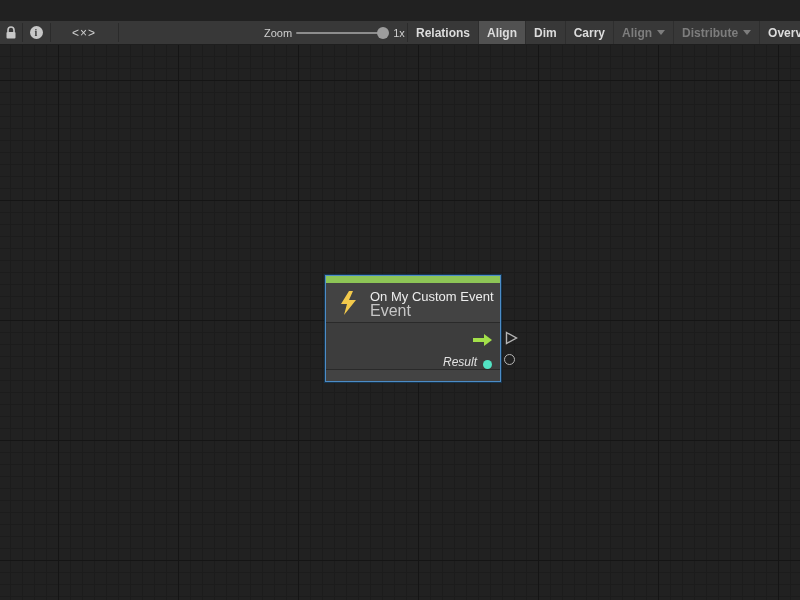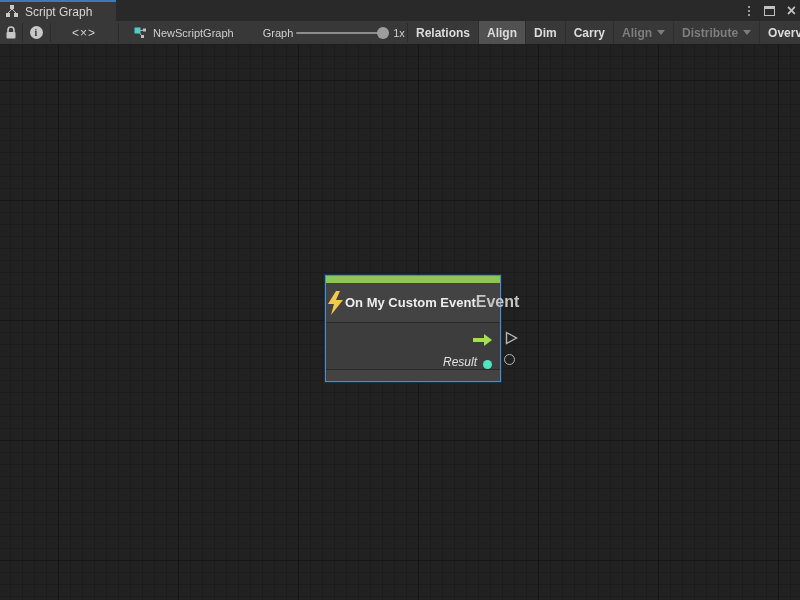--- a/index.html
+++ b/index.html
@@ -53,93 +53,62 @@
             background-position:58px 0, 0 35px, 10px 0, 0 11px; }
 
   
   .node { position:absolute; left:325px; top:275px; width:176px;
           border:1px solid #4d8cc6; box-shadow:0 0 0 1px #16354e;
           background:#3d3d3d; }
   .node-colorbar { height:7px; background:#8dc556; }
   .node-header { height:40px; background:#434343; display:flex; align-items:center;
                  border-bottom:1px solid #2a2a2a; }
   .bolt-wrap { width:44px; display:flex; justify-content:center; }
-  .node-titles { display:flex; flex-direction:row;font-weight:bold; }
+  .node-titles { display:flex; flex-direction:column; }
   .node-title { color:#ededed; font-size:13px; line-height:15px; white-space:nowrap; }
   .node-subtitle { color:#c6c6c6; font-size:16px; line-height:13px; }
   .node-body { background:#3d3d3d; }
   .port-row { height:23px; display:flex; align-items:flex-end; justify-content:flex-end;
               padding-right:8px; gap:6px;font-style:italic; }
   .port-label { color:#e2e2e2; font-size:12px; }
   .value-dot { width:9px; height:9px; border-radius:50%; background:#52e3c4; }
   .node-footer { height:12px; background:#434343; border-top:1px solid #2a2a2a; }
 
   .ext-port-flow { position:absolute; left:505px; top:331px; }
   .ext-port-value { position:absolute; left:504px; top:354px; width:11px; height:11px;
                     border:1.5px solid #b5b5b5; border-radius:50%; }
 </style>
 </head>
 <body>
 
 <div class="window">
 
-  <div class="tabbar">
-    <div class="tab">
-      <span style="display:flex;">
-        <svg width="14" height="13" viewBox="0 0 14 13">
-          <rect x="5" y="0" width="4" height="4" fill="#c8c8c8"></rect>
-          <path d="M7 4 L3 8 M7 4 L11 8" stroke="#c8c8c8" stroke-width="1" fill="none"></path>
-          <rect x="1" y="8" width="4" height="4" fill="#c8c8c8"></rect>
-          <rect x="9" y="8" width="4" height="4" fill="#c8c8c8"></rect>
-        </svg>
-      </span>
-      <span class="tab-label">Script Graph</span>
-    </div>
-    <div class="win-controls">
-      <span class="kebab">
-          <i></i>
-          <i></i>
-          <i></i>
-        </span>
-      <span class="maxbox"></span>
-      <span class="closex">×</span>
-    </div>
-  </div>
 
   <div class="toolbar">
     <div class="tb-cell" style="left:0; width:22px;">
       <svg width="12" height="14" viewBox="0 0 12 14">
         <path d="M3 6 V4 a3 3 0 0 1 6 0 V6" stroke="#c8c8c8" stroke-width="1.6" fill="none"></path>
         <rect x="1.5" y="6" width="9" height="6.5" rx="1" fill="#c8c8c8"></rect>
       </svg>
     </div>
     <div class="tb-sep" style="left:22px;"></div>
     <div class="tb-cell" style="left:22px; width:28px;">
       <span style="width:13px;height:13px;border-radius:50%;background:#c8c8c8;color:#383838;
                    font-size:10px;font-weight:bold;display:flex;align-items:center;justify-content:center;
                    font-family:'Liberation Serif',serif;">i</span>
     </div>
     <div class="tb-sep" style="left:50px;"></div>
     <div class="tb-cell" style="left:50px; width:68px;">
       <span class="tb-label" style="letter-spacing:1px; font-size:12px;">&lt;×&gt;</span>
     </div>
     <div class="tb-sep" style="left:118px;"></div>
 
-    <div class="tb-cell" style="left:134px; width:120px; justify-content:flex-start; gap:6px;">
-      <svg width="13" height="12" viewBox="0 0 13 12">
-        <path d="M4 4 L10 3 M4 4 L8 9" stroke="#bdbdbd" stroke-width="1" fill="none"></path>
-        <rect x="0.5" y="0.5" width="6" height="6" fill="#4ecdc4"></rect>
-        <rect x="9" y="1.5" width="3" height="3" fill="#bdbdbd"></rect>
-        <rect x="7" y="8" width="3" height="3" fill="#bdbdbd"></rect>
-      </svg>
-      <span class="tb-label">NewScriptGraph</span>
-    </div>
 
     <div class="tb-cell" style="left:262px; width:32px;">
-      <span class="tb-label">Graph</span>
+      <span class="tb-label">Zoom</span>
     </div>
     <div class="slider-track"></div>
     <div class="slider-handle"></div>
     <div class="tb-cell" style="left:390px; width:18px;">
       <span class="tb-label">1x</span>
     </div>
     <div class="tb-sep" style="left:407px;"></div>
 
     <div class="btn-row">
       <div class="tb-btn">

